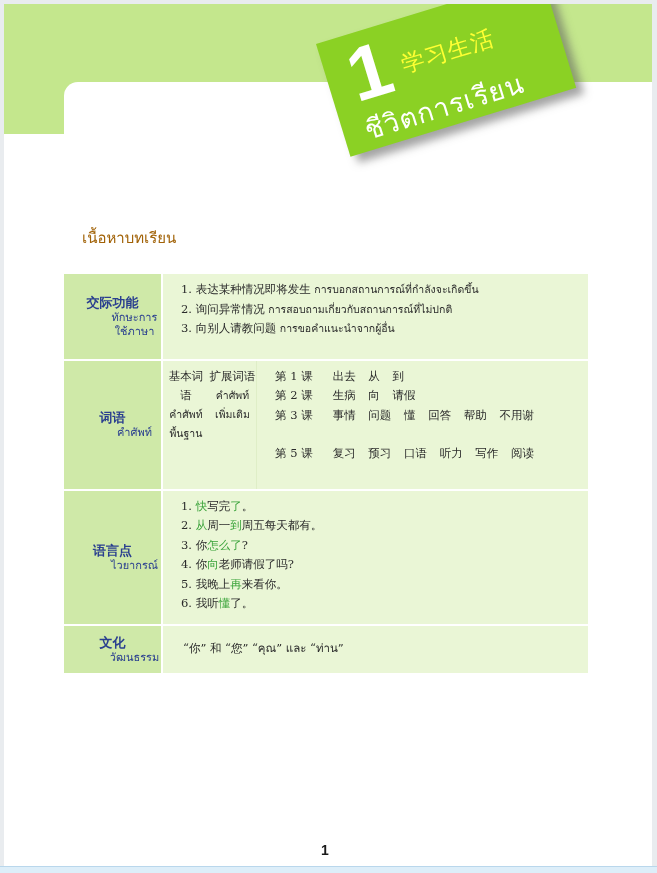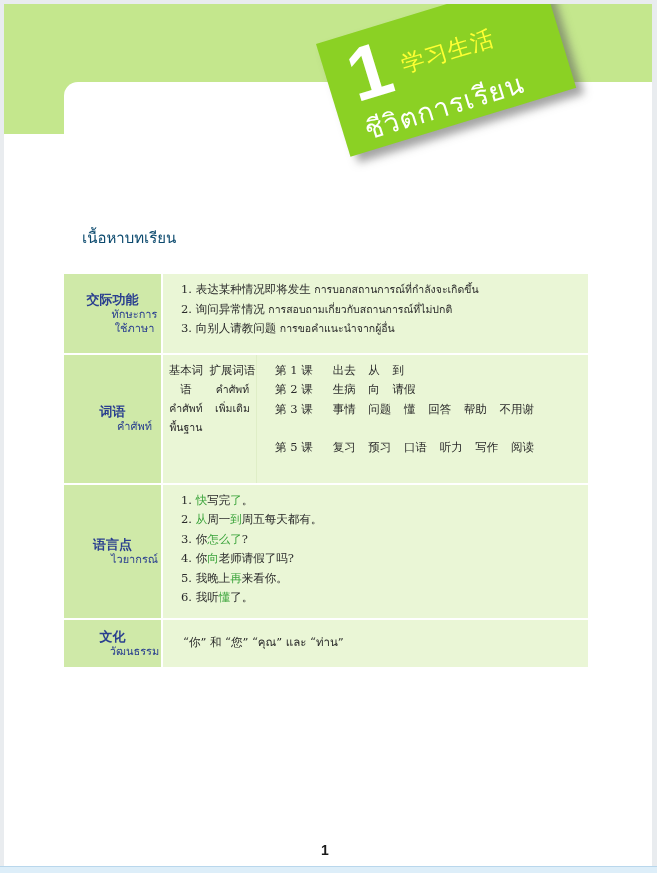--- a/index.html
+++ b/index.html
@@ -47,21 +47,21 @@
     font-size: 27px; color: #ffffff; letter-spacing: 1px;
   }
 
   .section-title {
     position: absolute; left: 60px; top: 222px; display: flex; align-items: baseline;
   }
   .section-title-zh {
     font-size: 17px; color: #1a1a1a; font-weight: normal; letter-spacing: 0.5px;
   }
   .section-title-th {
-    margin-left: 18px; font-size: 15px; color: #0c4a6e;
+    margin-left: 18px; font-size: 15px; color: #a16207;
   }
 
   .content-table {
     position: absolute; left: 60px; top: 270px; width: 524px;
     border-collapse: collapse;
   }
   .content-table td { vertical-align: middle; }
   .row { border-bottom: 2px solid #ffffff; }
   .label-cell {
     width: 98px; background: #cfe9a8; text-align: center;
@@ -69,21 +69,21 @@
   }
   .label-zh { display: block; color: #2a3f8f; font-weight: bold; font-size: 13px; line-height: 17px; }
   .label-th { display: block; color: #2a3f8f; font-size: 11px; line-height: 14px; padding-left: 44px; }
   .body-cell {
     background: #eaf6d6; font-family: "DejaVu Serif", serif;
     font-size: 11.5px; color: #2b2b2b;
   }
   .line { line-height: 19.5px; white-space: nowrap; }
   .th-small { font-family: "DejaVu Sans", sans-serif; font-size: 10.5px; }
 
-  .r1 .body-cell { padding: 6px 0 14px 18px; height: 70px; margin-top: 28px; }
+  .r1 .body-cell { padding: 6px 0 20px 18px; height: 70px; margin-top: 28px; }
   .r2 { height: 130px; }
   .vocab-inner { display: flex; height: 128px; }
   .vocab-sub {
     width: 94px; display: flex; justify-content: space-between;
     padding: 6px 0 6px 0; text-align: center; border-right: 1px solid #dfeec7;
   }
   .vocab-sub .blk { line-height: 19px; }
   .vocab-lessons {
     flex: 1; padding: 6px 8px 6px 18px; display: flex; flex-direction: column;
   }

